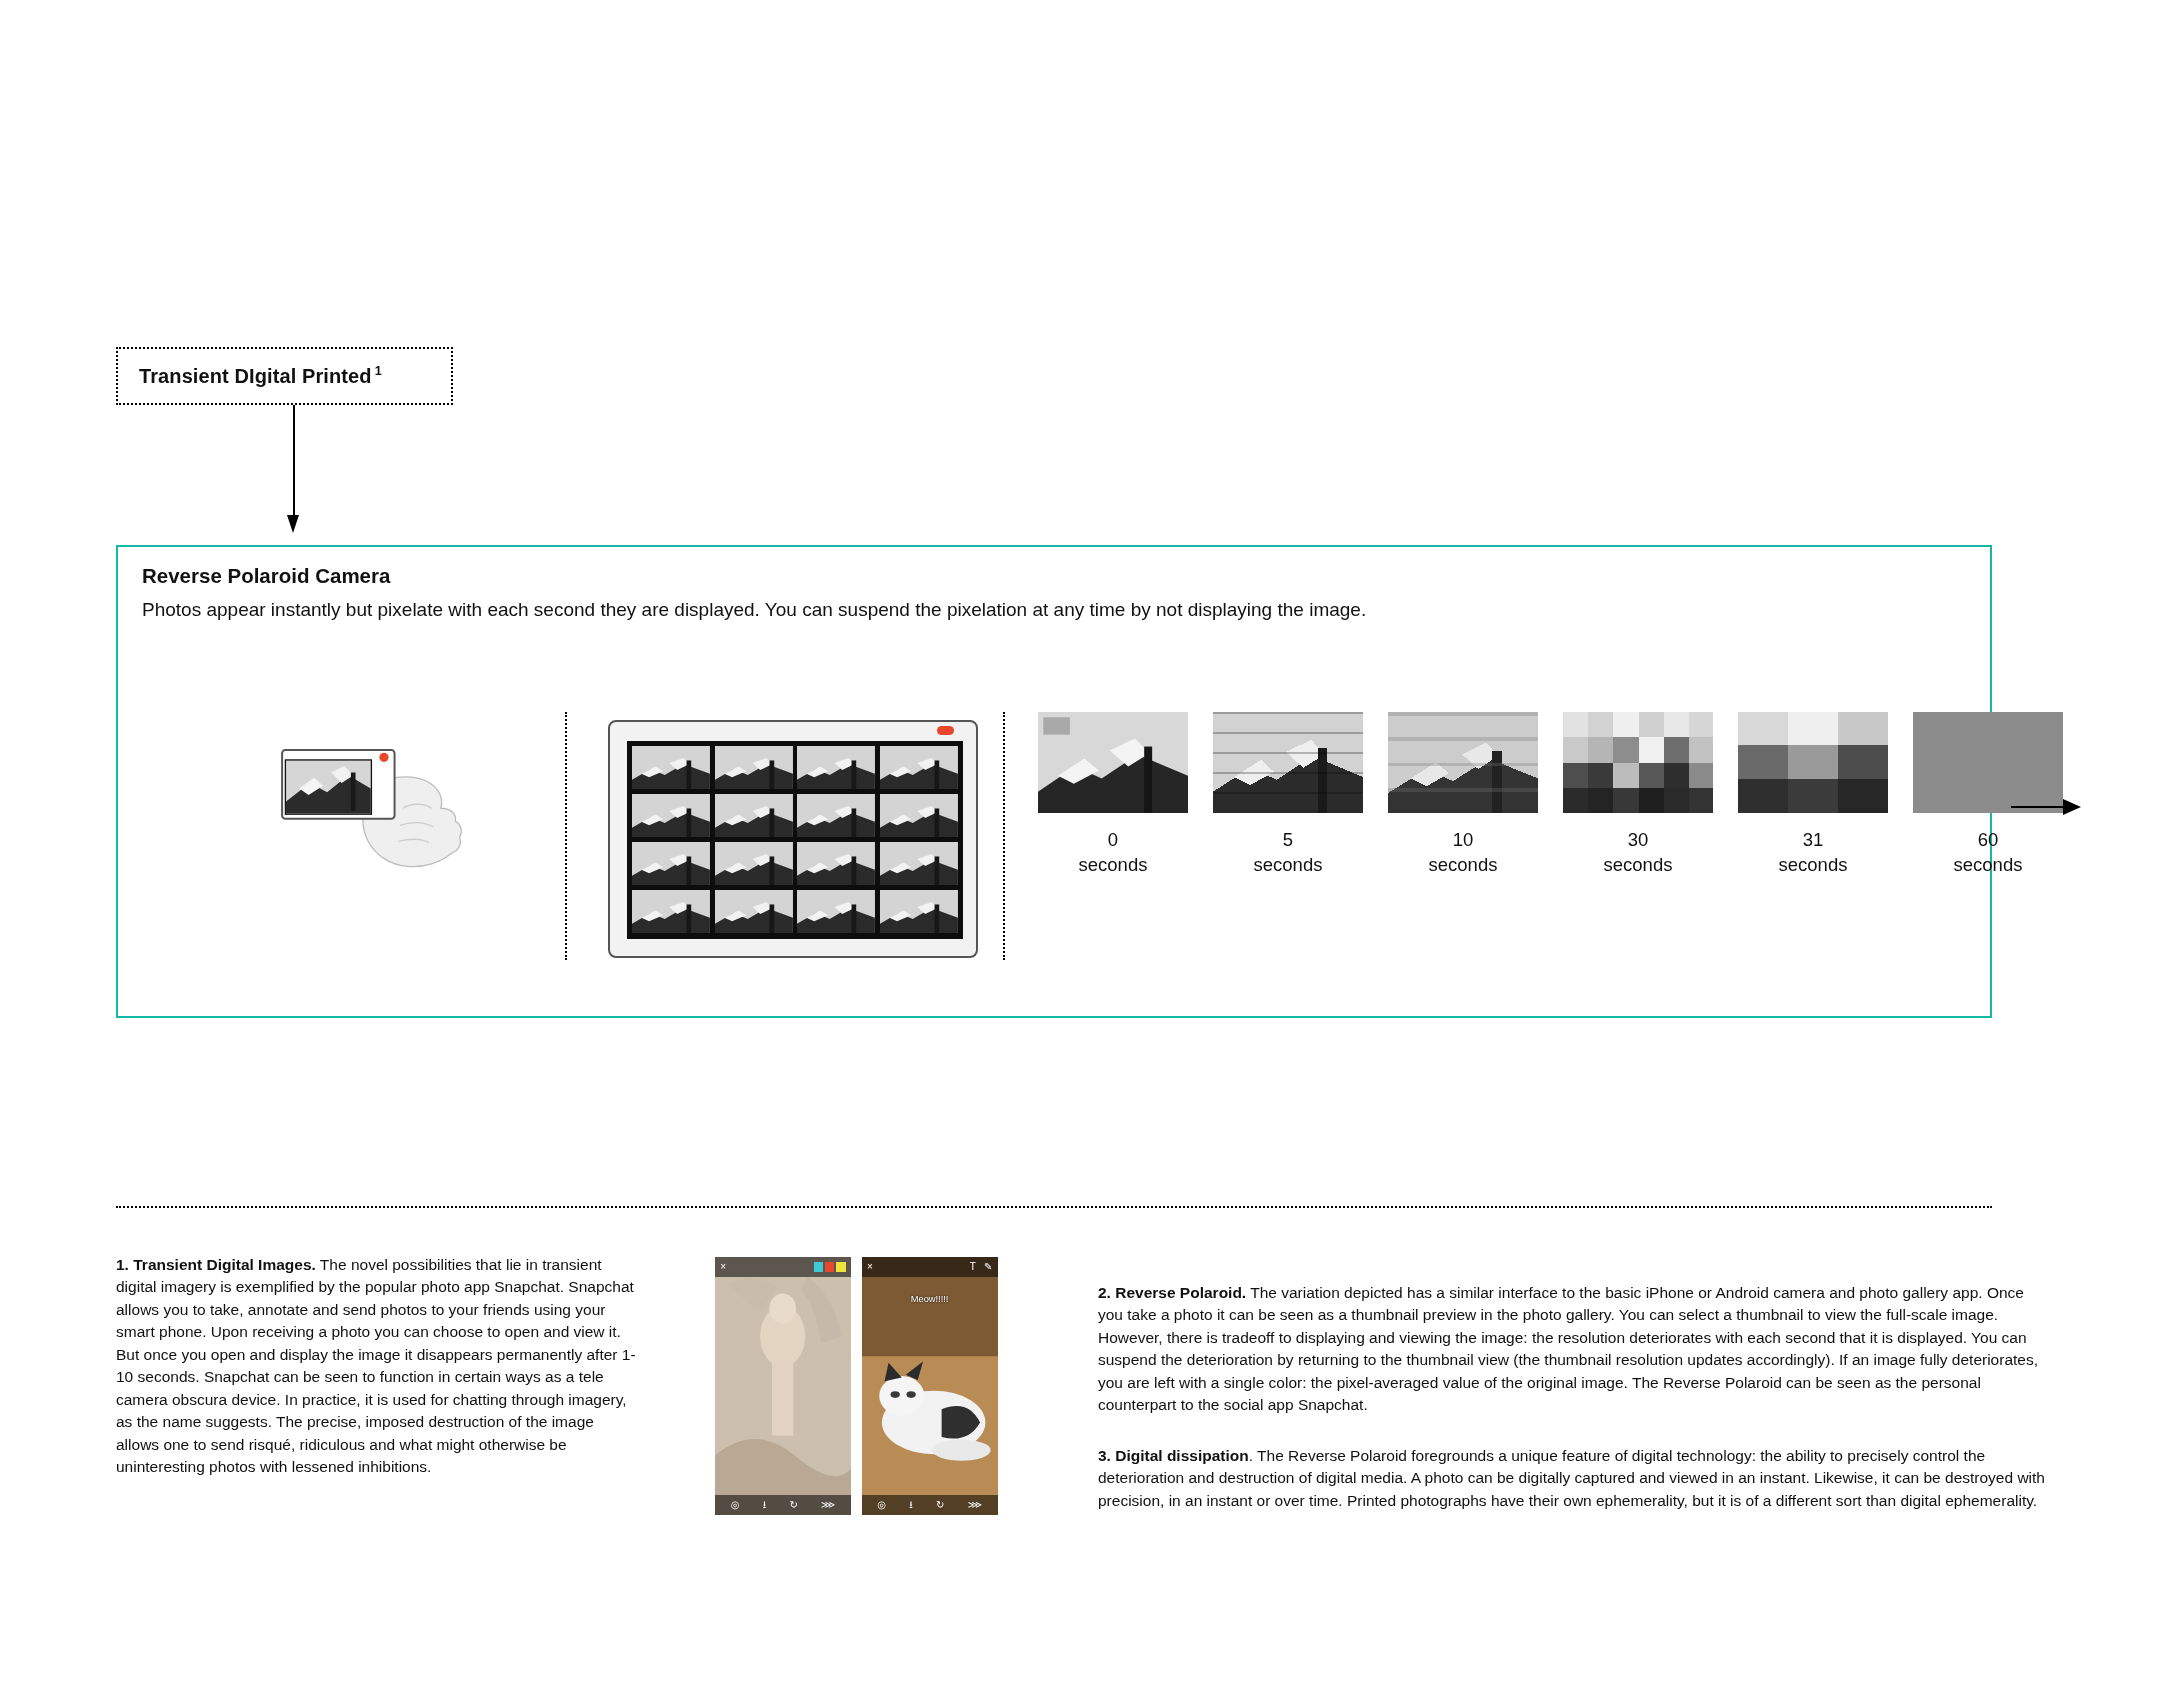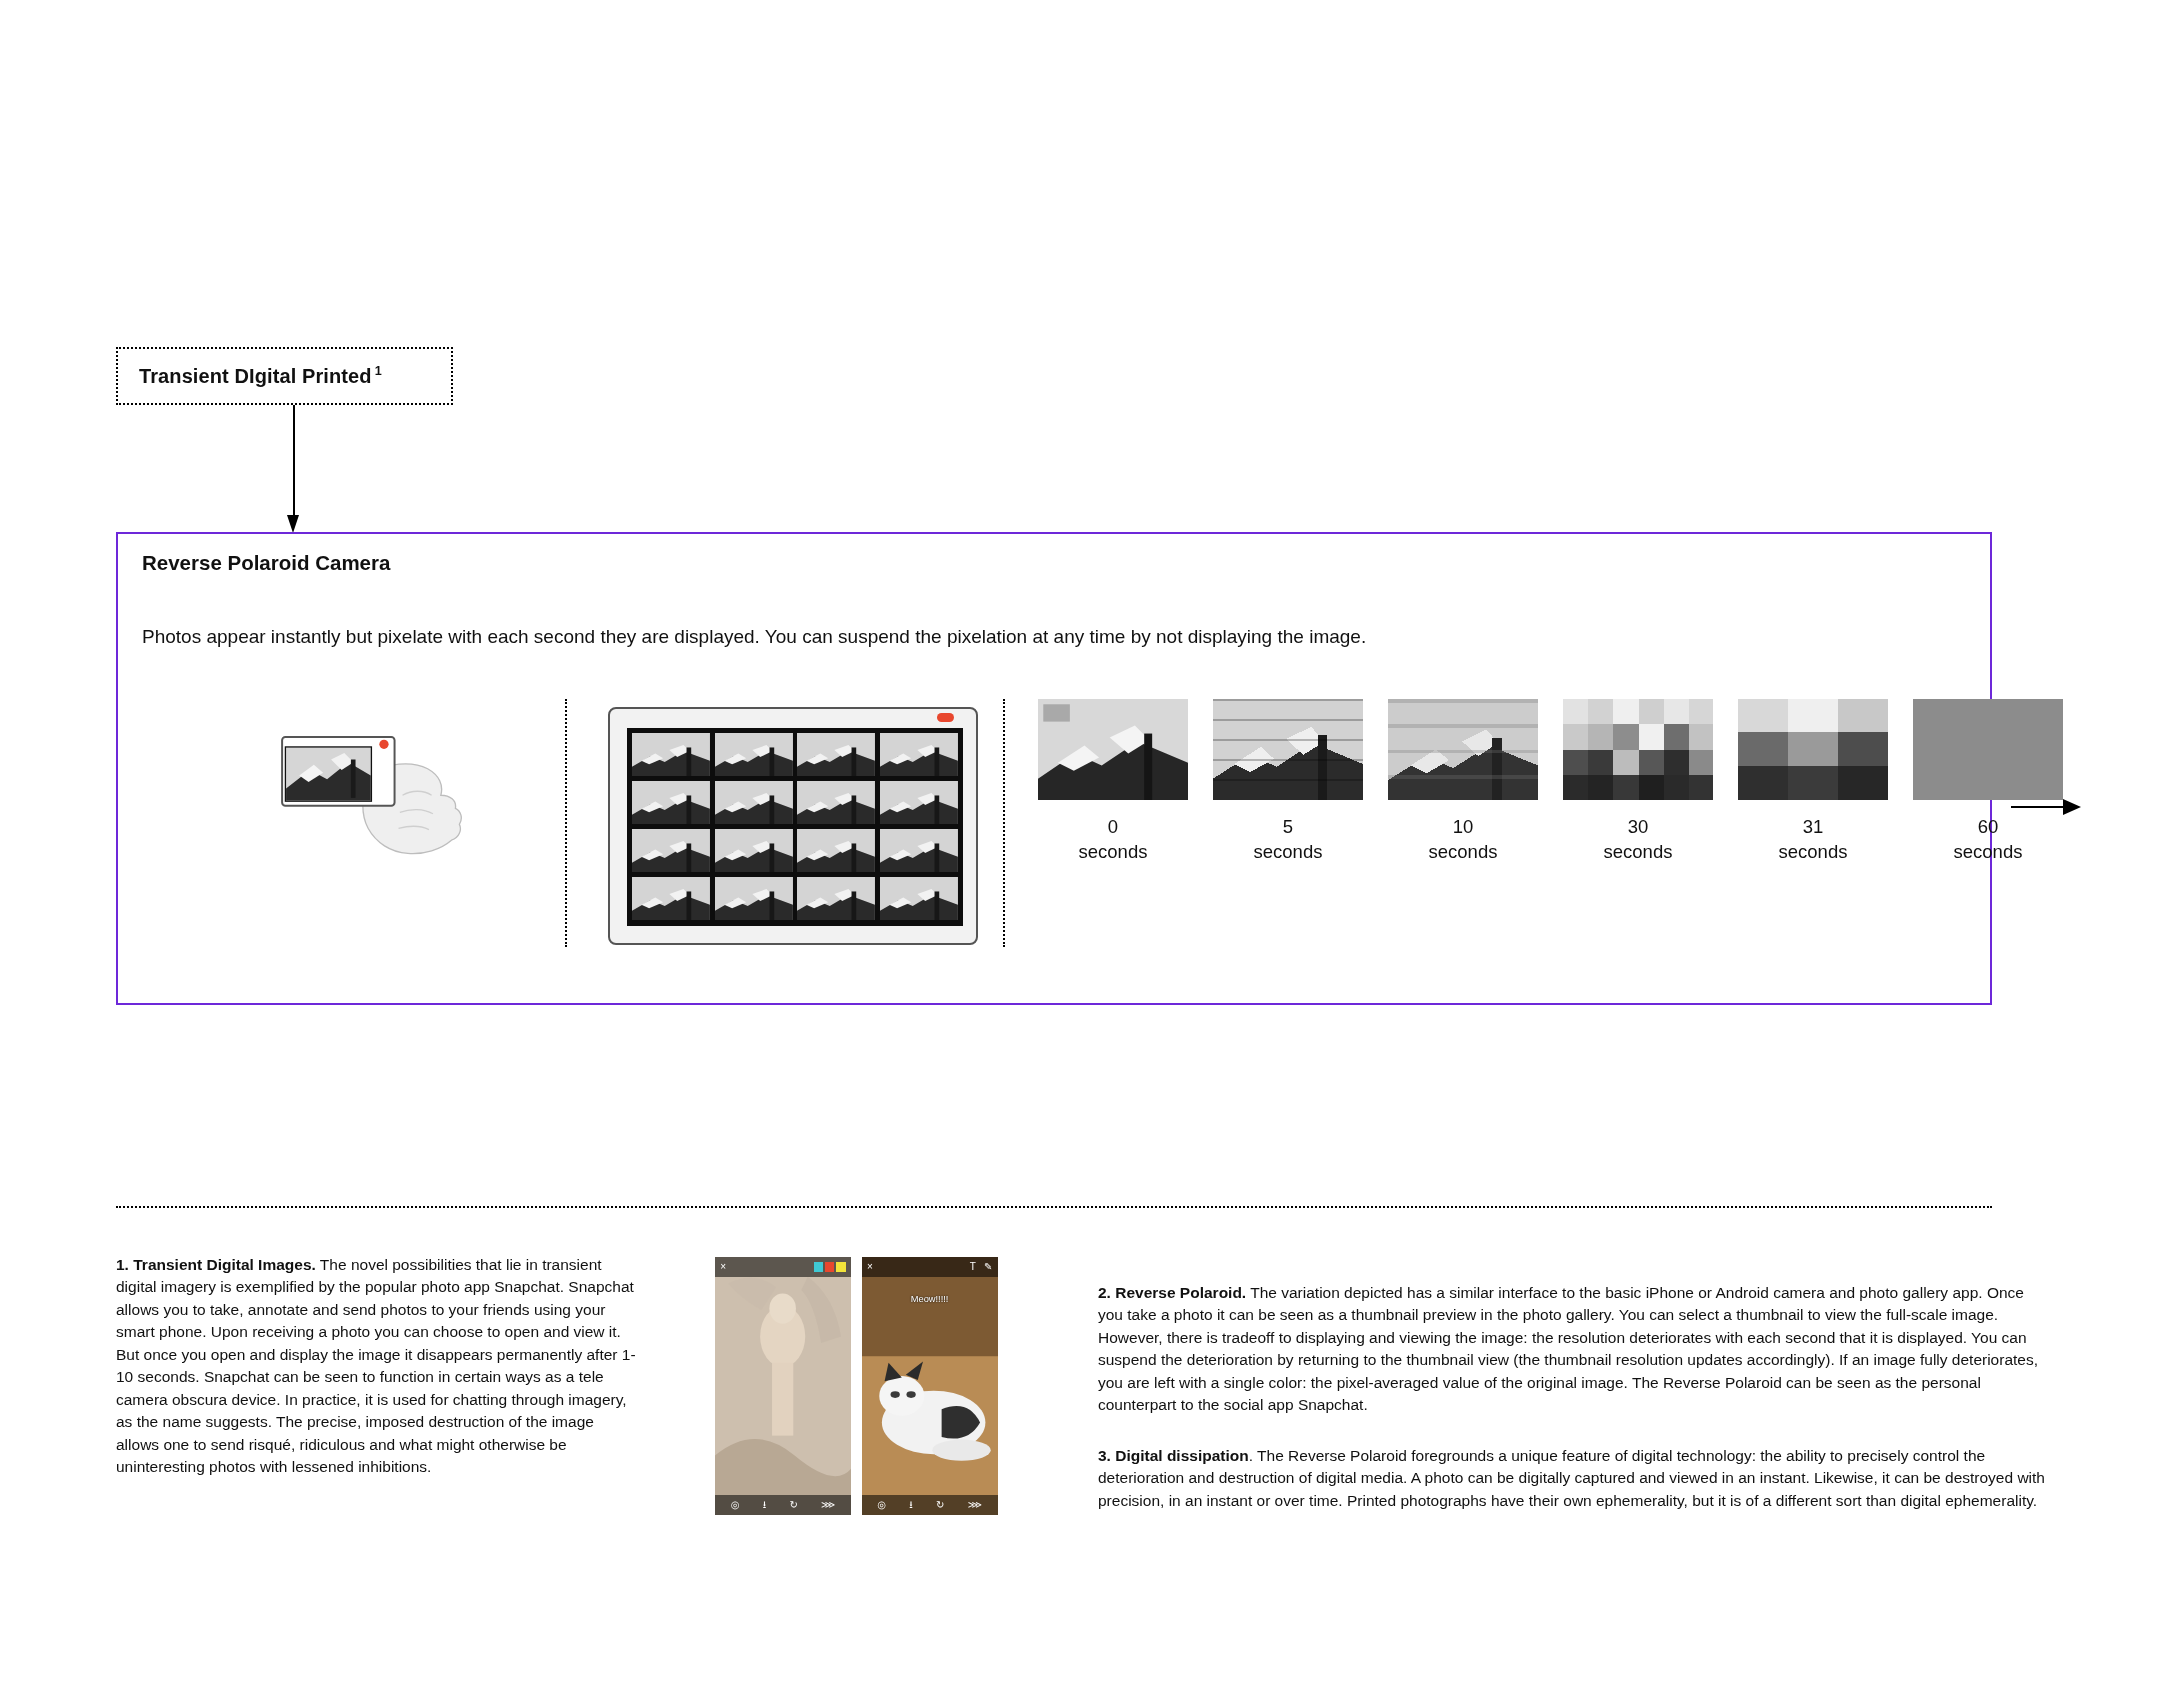--- a/index.html
+++ b/index.html
@@ -65,41 +65,40 @@
     height: 0;
     border-left: 6.6px solid transparent;
     border-right: 6.6px solid transparent;
     border-top: 18.5px solid #000;
   }
 
   
   #main-panel {
     position: absolute;
     left: 116px;
-    top: 532px;
+    top: 545px;
     width: 1876px;
     height: 473px;
-    border: 2px solid #6d28d9;
+    border: 2px solid #14b8a6;
     box-sizing: border-box;
   }
   #panel-title {
     position: absolute;
     left: 24px;
     top: 17px;
     font-size: 20.5px;
     font-weight: bold;
   }
   #panel-desc {
     position: absolute;
     left: 24px;
     top: 50px;
     width: 1773px;
     font-size: 19px;
     line-height: 1.32;
-    margin-top: 40px;
   }
   #panel-desc .sup {
     font-size: 12px;
     vertical-align: super;
   }
 
   
   #hand-illus {
     position: absolute;
     left: 152px;

